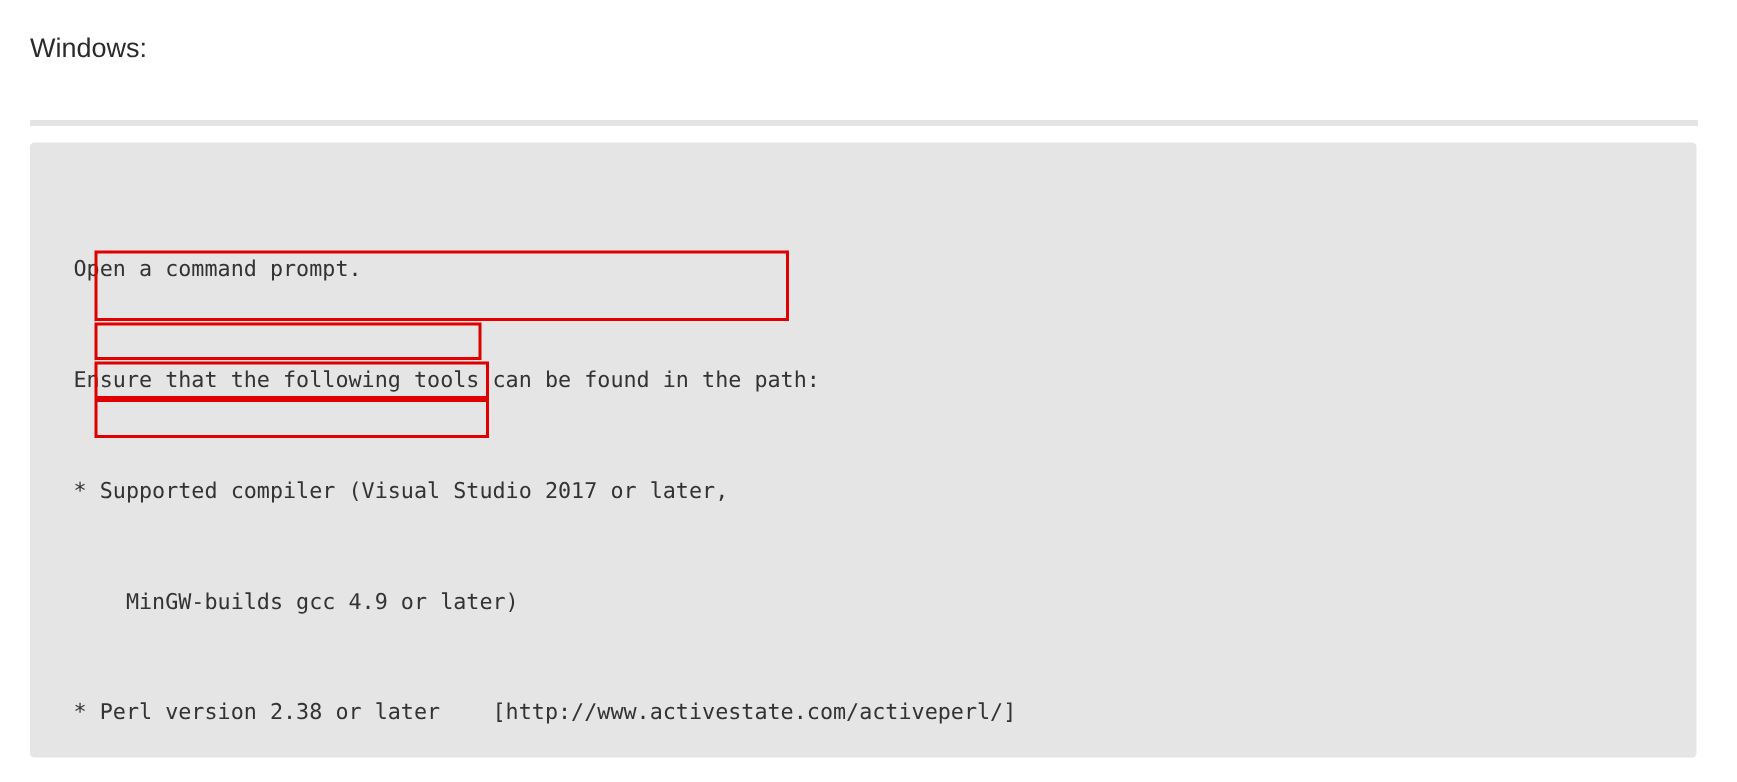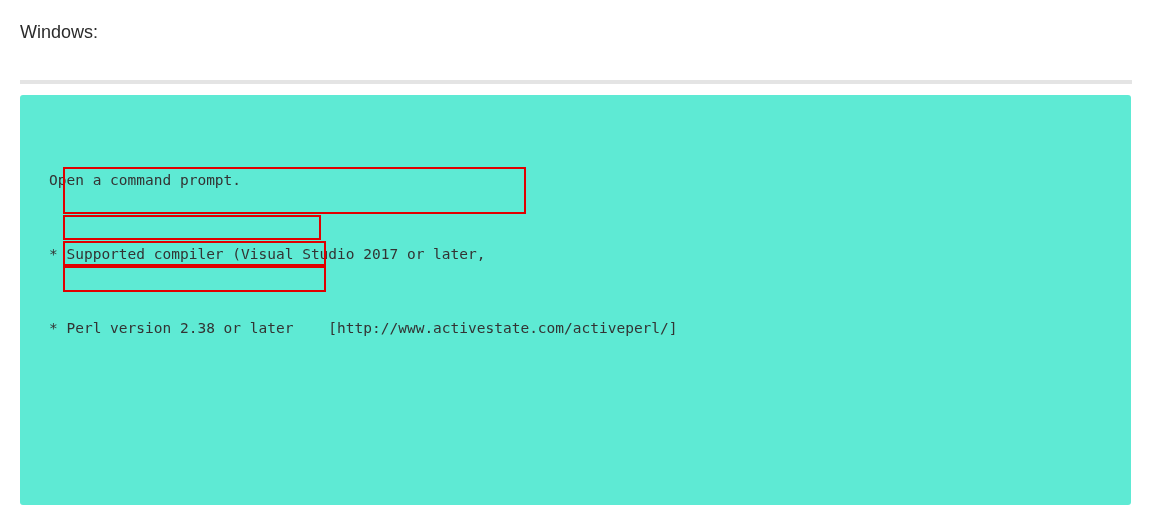--- a/index.html
+++ b/index.html
@@ -37,21 +37,21 @@
     height: 4px;
     background: #e4e4e4;
     border: 0;
   }
   .code-block {
     position: absolute;
     left: 20px;
     top: 95px;
     width: 1111px;
     height: 410px;
-    background: #5eead4;
+    background: #e5e5e5;
     border-radius: 3px;
     overflow: hidden;
   }
   .code-pre {
     position: absolute;
     left: 29px;
     top: 24px;
     margin: 0;
     padding: 0;
     font-family: "DejaVu Sans Mono", "Liberation Mono", monospace;
@@ -103,21 +103,23 @@
 
 <div class="page">
 
   <div class="section-heading">Windows:</div>
 
   <hr class="divider">
 
   <div class="code-block">
     <div class="code-pre">
       <div class="code-line">Open a command prompt.</div>
+      <div class="code-line">Ensure that the following tools can be found in the path:</div>
       <div class="code-line">* Supported compiler (Visual Studio 2017 or later,</div>
+      <div class="code-line">    MinGW-builds gcc 4.9 or later)</div>
       <div class="code-line">* Perl version 2.38 or later    [http://www.activestate.com/activeperl/]</div>
       
       
       
       
       
       
       
       
       

